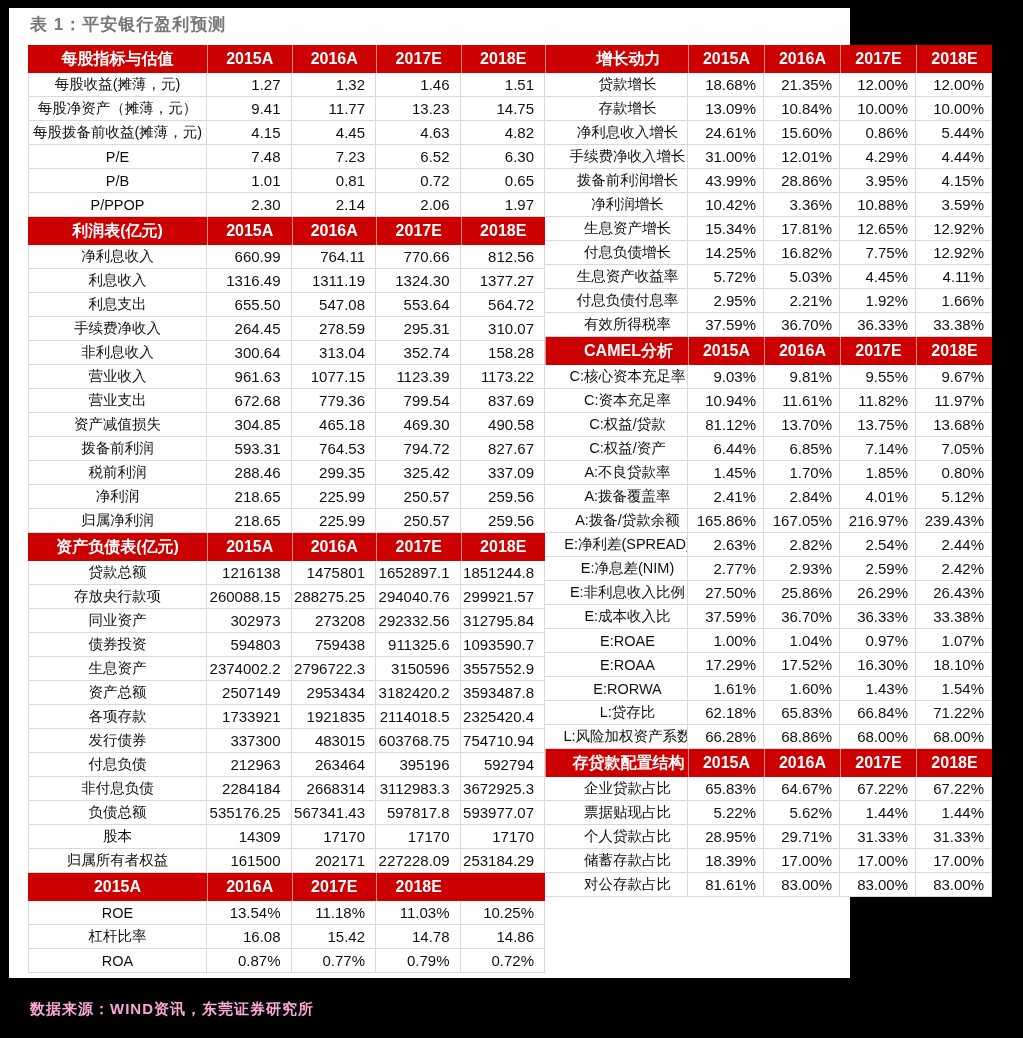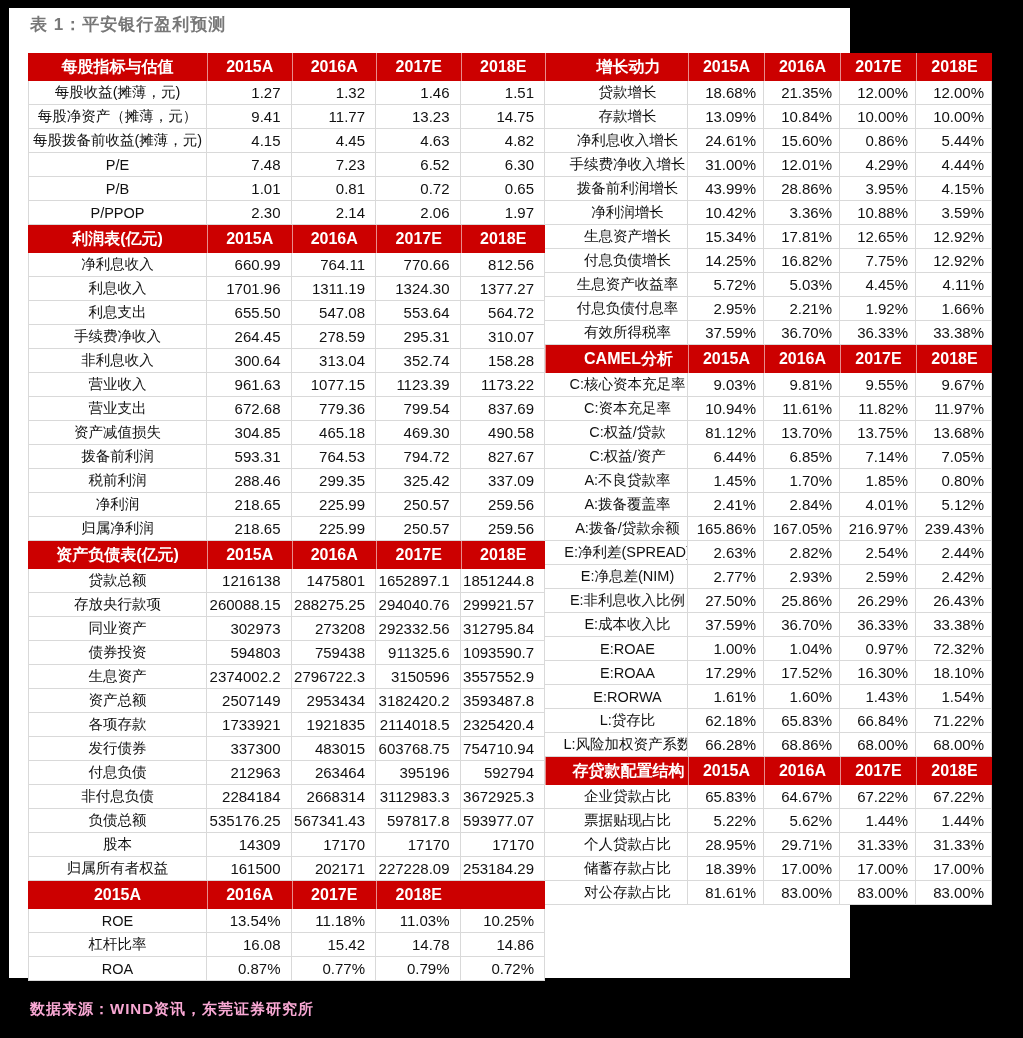--- a/index.html
+++ b/index.html
@@ -10,21 +10,21 @@
     --red:#CC0000; --line:#D9D9D9;
   }
   .page{
     position:absolute;left:9px;top:8px;width:841px;height:970px;
     background:#fff;
   }
   .doc-title{
     position:absolute;left:21px;top:5px;
     font-size:17px;font-weight:bold;color:#777;letter-spacing:1px;white-space:nowrap;
   }
-  .tables{position:absolute;left:19px;top:37px;display:flex;align-items:flex-start;margin-top:8px;}
+  .tables{position:absolute;left:19px;top:37px;display:flex;align-items:flex-start;}
   .tbl{display:flex;flex-direction:column;}
   .row{display:flex;}
   .cell{
     box-sizing:border-box;display:flex;align-items:center;overflow:hidden;
     white-space:nowrap;
   }
   
   .tbl-left  .cell:nth-child(1){flex:0 0 179px;width:179px;}
   .tbl-left  .cell:nth-child(n+2){flex:0 0 84.5px;width:84.5px;}
   .tbl-right .cell:nth-child(1){flex:0 0 143px;width:143px;padding-left:23px;}
@@ -118,21 +118,21 @@
         </div>
         <div class="row data-row">
           <div class="cell label-cell">净利息收入</div>
           <div class="cell value-cell">660.99</div>
           <div class="cell value-cell">764.11</div>
           <div class="cell value-cell">770.66</div>
           <div class="cell value-cell">812.56</div>
         </div>
         <div class="row data-row">
           <div class="cell label-cell">利息收入</div>
-          <div class="cell value-cell">1701.96</div>
+          <div class="cell value-cell">1316.49</div>
           <div class="cell value-cell">1311.19</div>
           <div class="cell value-cell">1324.30</div>
           <div class="cell value-cell">1377.27</div>
         </div>
         <div class="row data-row">
           <div class="cell label-cell">利息支出</div>
           <div class="cell value-cell">655.50</div>
           <div class="cell value-cell">547.08</div>
           <div class="cell value-cell">553.64</div>
           <div class="cell value-cell">564.72</div>
@@ -493,21 +493,21 @@
           <div class="cell value-cell">37.59%</div>
           <div class="cell value-cell">36.70%</div>
           <div class="cell value-cell">36.33%</div>
           <div class="cell value-cell">33.38%</div>
         </div>
         <div class="row data-row">
           <div class="cell label-cell">E:ROAE</div>
           <div class="cell value-cell">1.00%</div>
           <div class="cell value-cell">1.04%</div>
           <div class="cell value-cell">0.97%</div>
-          <div class="cell value-cell">72.32%</div>
+          <div class="cell value-cell">1.07%</div>
         </div>
         <div class="row data-row">
           <div class="cell label-cell">E:ROAA</div>
           <div class="cell value-cell">17.29%</div>
           <div class="cell value-cell">17.52%</div>
           <div class="cell value-cell">16.30%</div>
           <div class="cell value-cell">18.10%</div>
         </div>
         <div class="row data-row">
           <div class="cell label-cell">E:RORWA</div>

